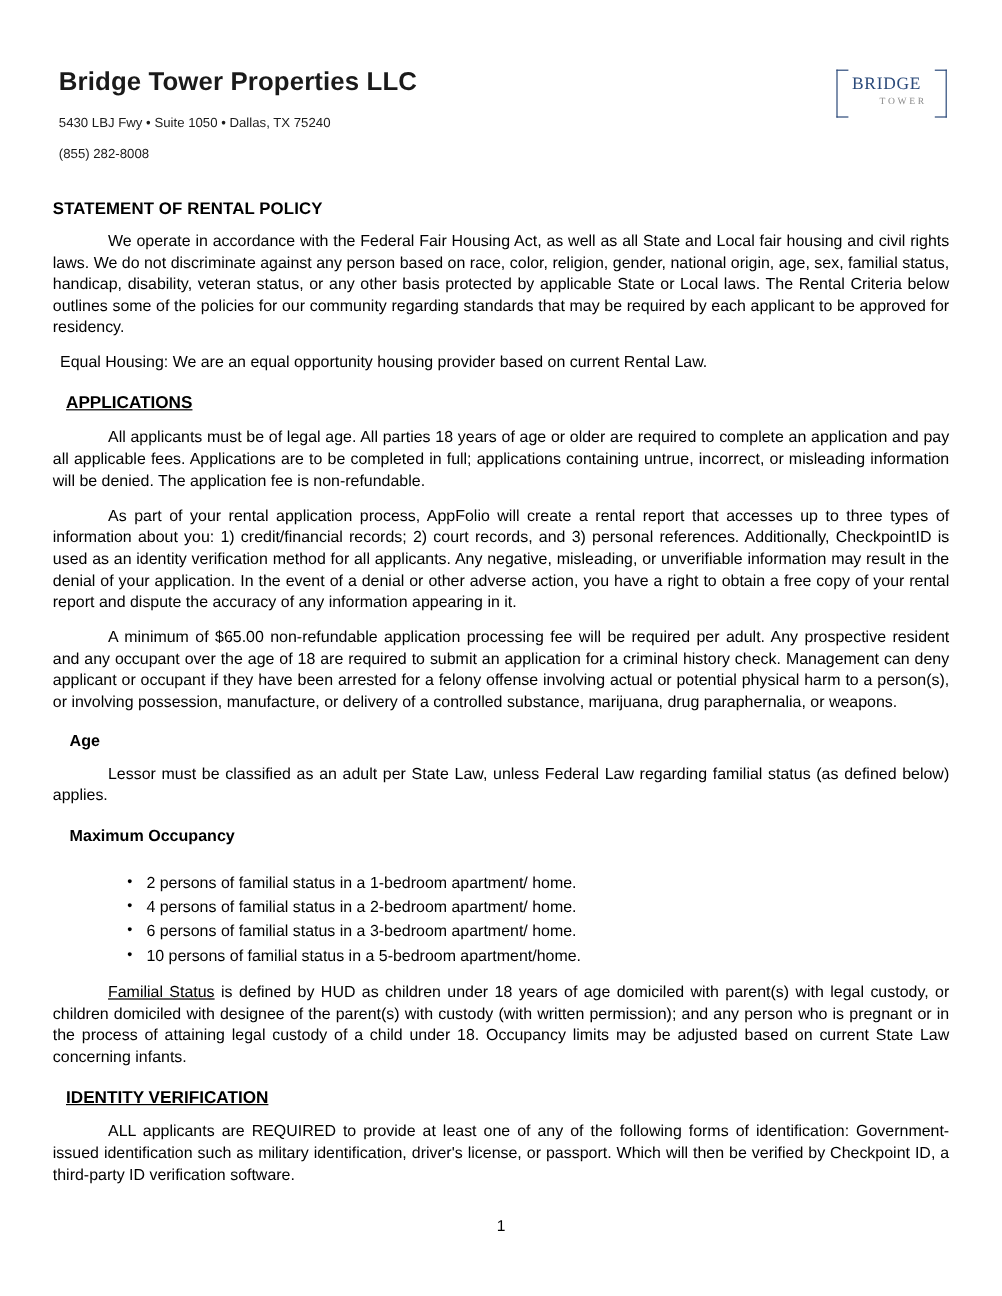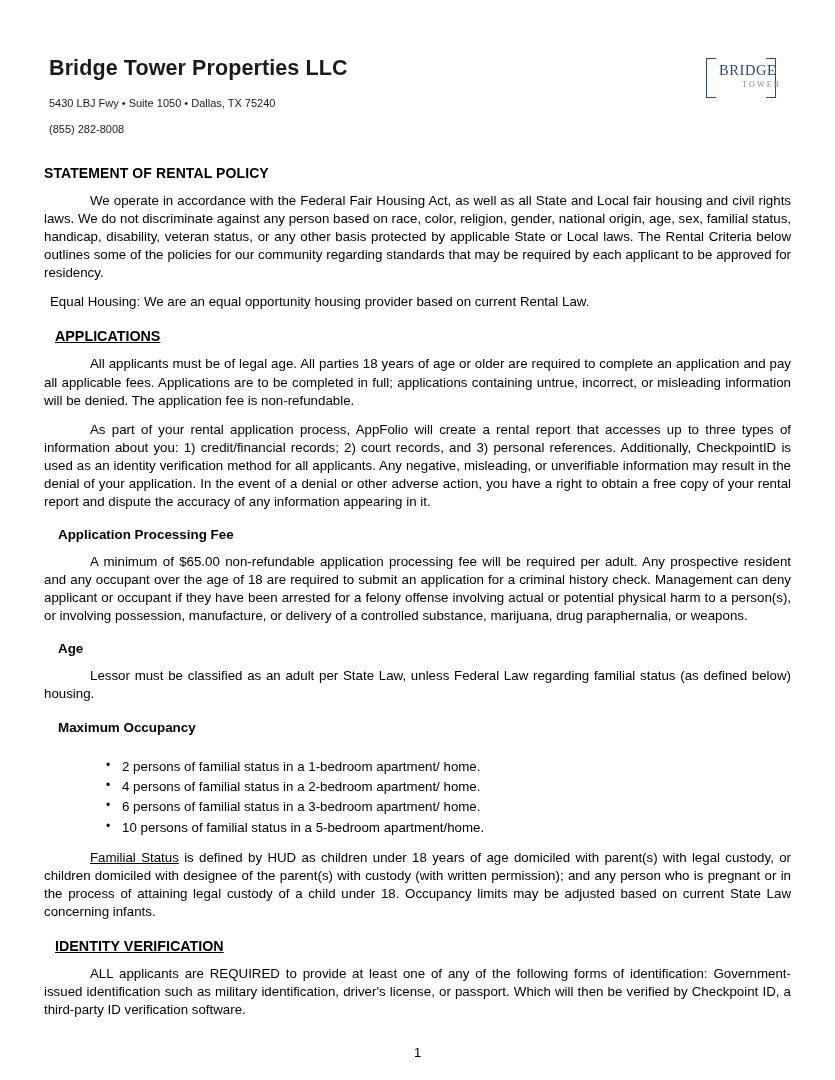--- a/index.html
+++ b/index.html
@@ -35,23 +35,23 @@
     margin: 16px 0 0 5px;
     color: #1a1a1a;
   }
   .company-phone {
     font-size: 11px;
     margin: 14px 0 0 5px;
     color: #1a1a1a;
   }
   .logo {
     position: absolute;
-    right: 15px;
+    right: 2px;
     top: 2px;
-    width: 70px;
+    width: 92px;
     height: 40px;
   }
   .logo-bracket-left,
   .logo-bracket-right {
     position: absolute;
     top: 0;
     width: 9px;
     height: 38px;
     border: 1.4px solid #2b4a7a;
   }
@@ -160,27 +160,26 @@
   <p class="body-text indent">We operate in accordance with the Federal Fair Housing Act, as well as all State and Local fair housing and civil rights laws. We do not discriminate against any person based on race, color, religion, gender, national origin, age, sex, familial status, handicap, disability, veteran status, or any other basis protected by applicable State or Local laws. The Rental Criteria below outlines some of the policies for our community regarding standards that may be required by each applicant to be approved for residency.</p>
 
   <p class="body-text equal-housing">Equal Housing: We are an equal opportunity housing provider based on current Rental Law.</p>
 
   <div class="section-head">APPLICATIONS</div>
 
   <p class="body-text indent">All applicants must be of legal age. All parties 18 years of age or older are required to complete an application and pay all applicable fees. Applications are to be completed in full; applications containing untrue, incorrect, or misleading information will be denied. The application fee is non-refundable.</p>
 
   <p class="body-text indent">As part of your rental application process, AppFolio will create a rental report that accesses up to three types of information about you: 1) credit/financial records; 2) court records, and 3) personal references. Additionally, CheckpointID is used as an identity verification method for all applicants. Any negative, misleading, or unverifiable information may result in the denial of your application. In the event of a denial or other adverse action, you have a right to obtain a free copy of your rental report and dispute the accuracy of any information appearing in it.</p>
 
-  <div class="sub-head">Application Processing Fee</div>
 
   <p class="body-text indent">A minimum of $65.00 non-refundable application processing fee will be required per adult. Any prospective resident and any occupant over the age of 18 are required to submit an application for a criminal history check. Management can deny applicant or occupant if they have been arrested for a felony offense involving actual or potential physical harm to a person(s), or involving possession, manufacture, or delivery of a controlled substance, marijuana, drug paraphernalia, or weapons.</p>
 
   <div class="sub-head">Age</div>
 
-  <p class="body-text indent">Lessor must be classified as an adult per State Law, unless Federal Law regarding familial status (as defined below) housing.</p>
+  <p class="body-text indent">Lessor must be classified as an adult per State Law, unless Federal Law regarding familial status (as defined below) applies.</p>
 
   <div class="sub-head">Maximum Occupancy</div>
 
   <ul class="occupancy">
     <li>2 persons of familial status in a 1-bedroom apartment/ home.</li>
     <li>4 persons of familial status in a 2-bedroom apartment/ home.</li>
     <li>6 persons of familial status in a 3-bedroom apartment/ home.</li>
     <li>10 persons of familial status in a 5-bedroom apartment/home.</li>
   </ul>
 

